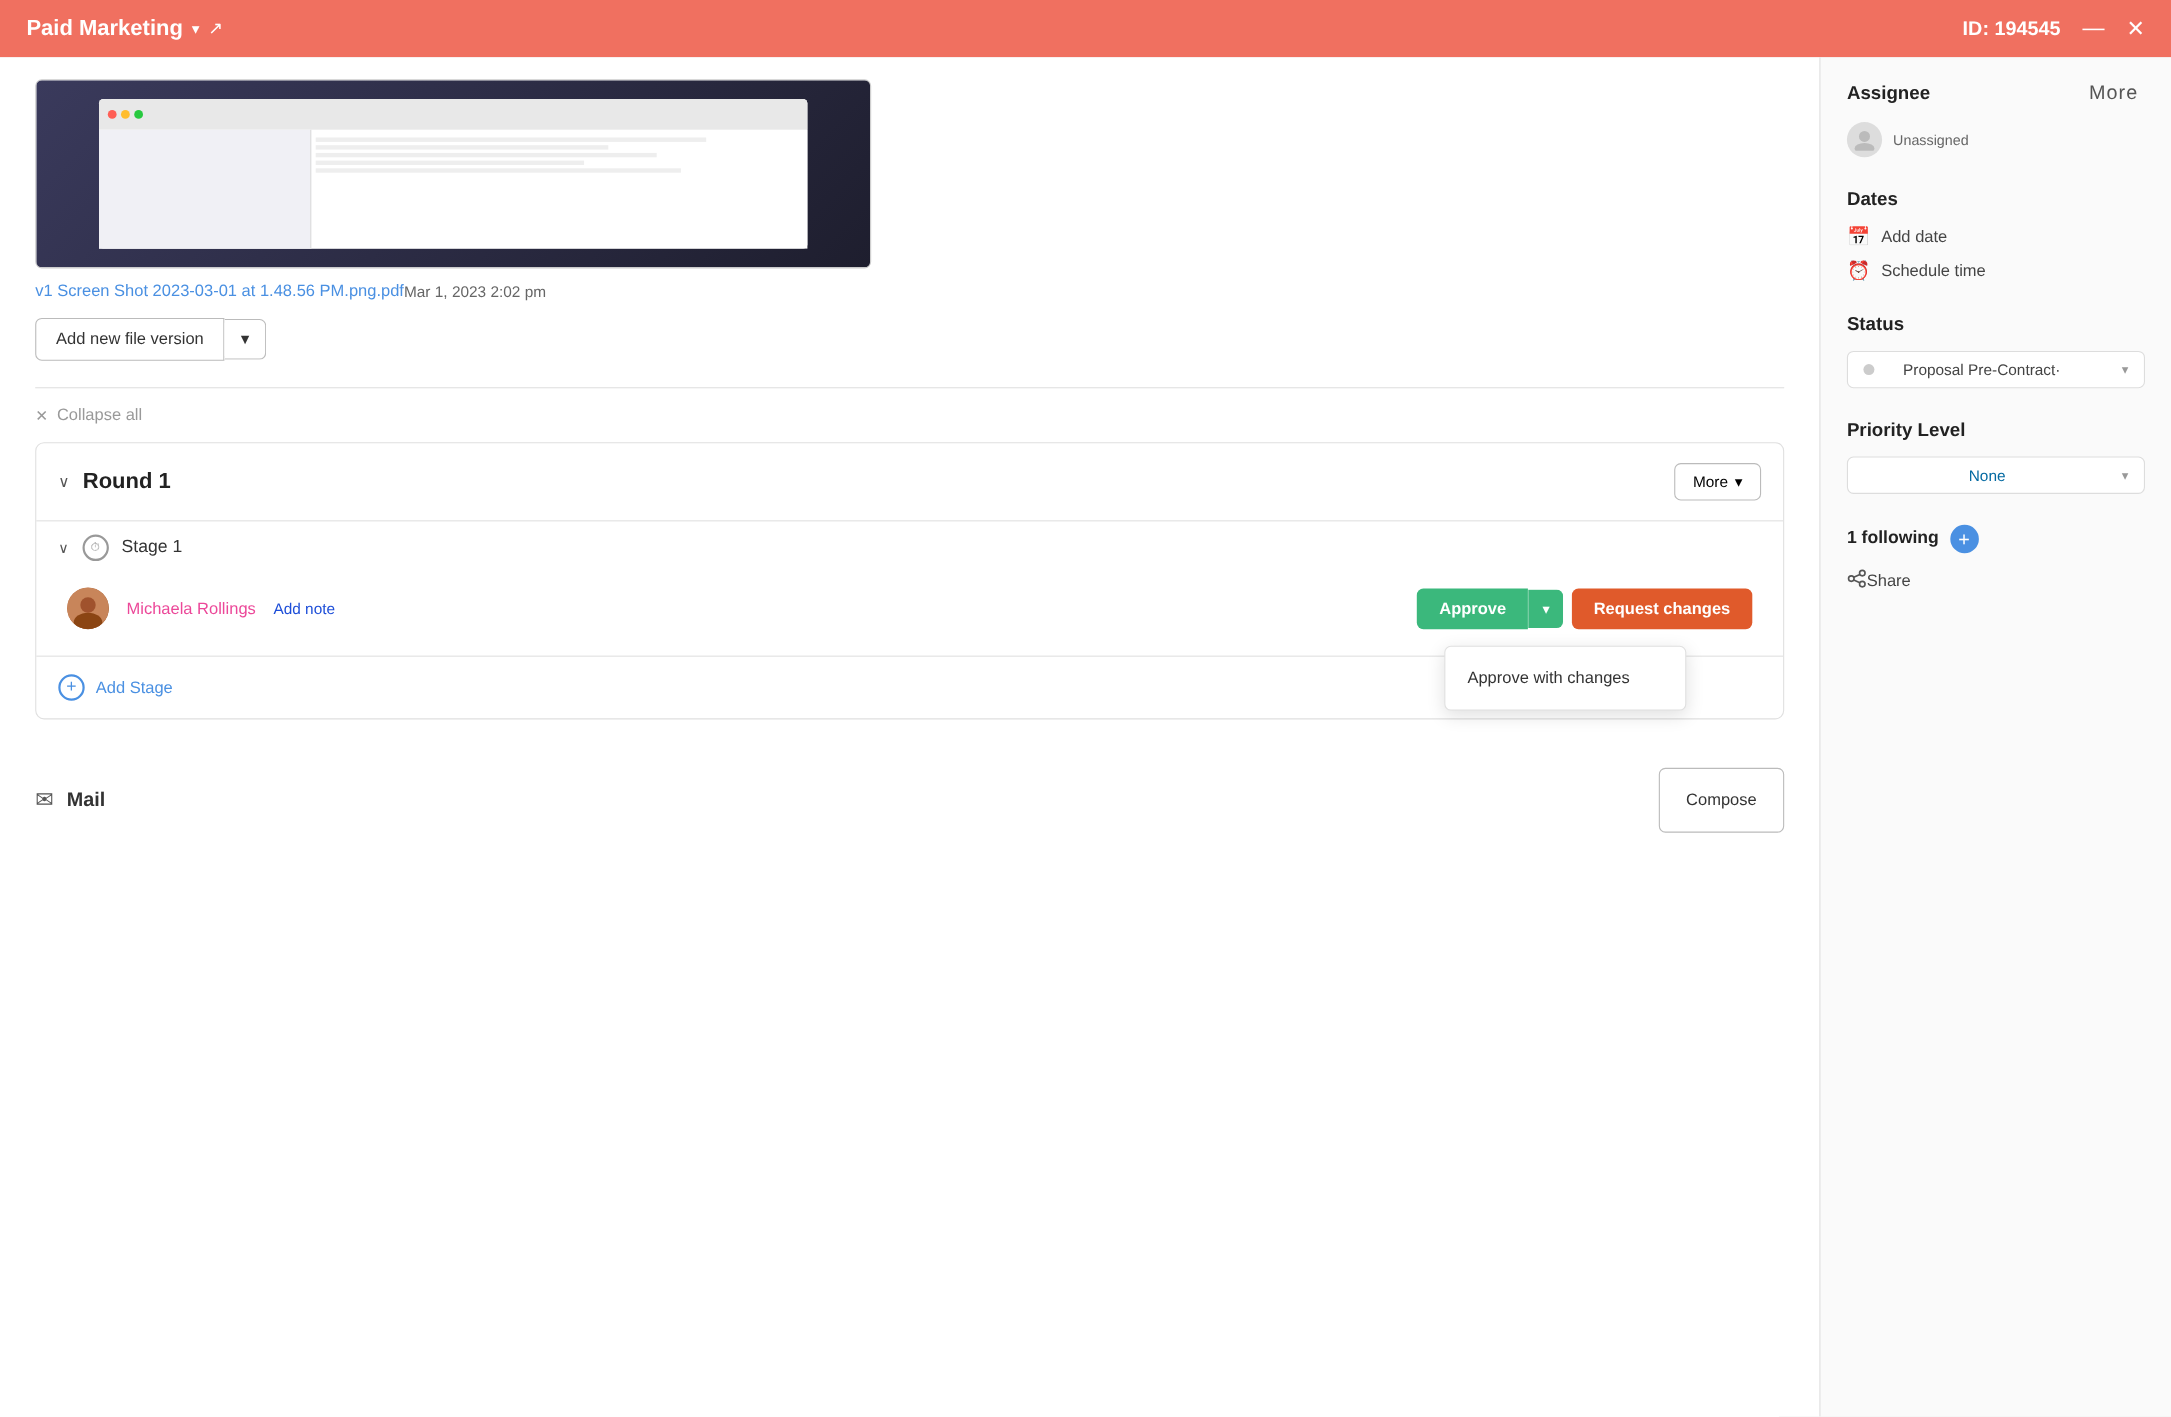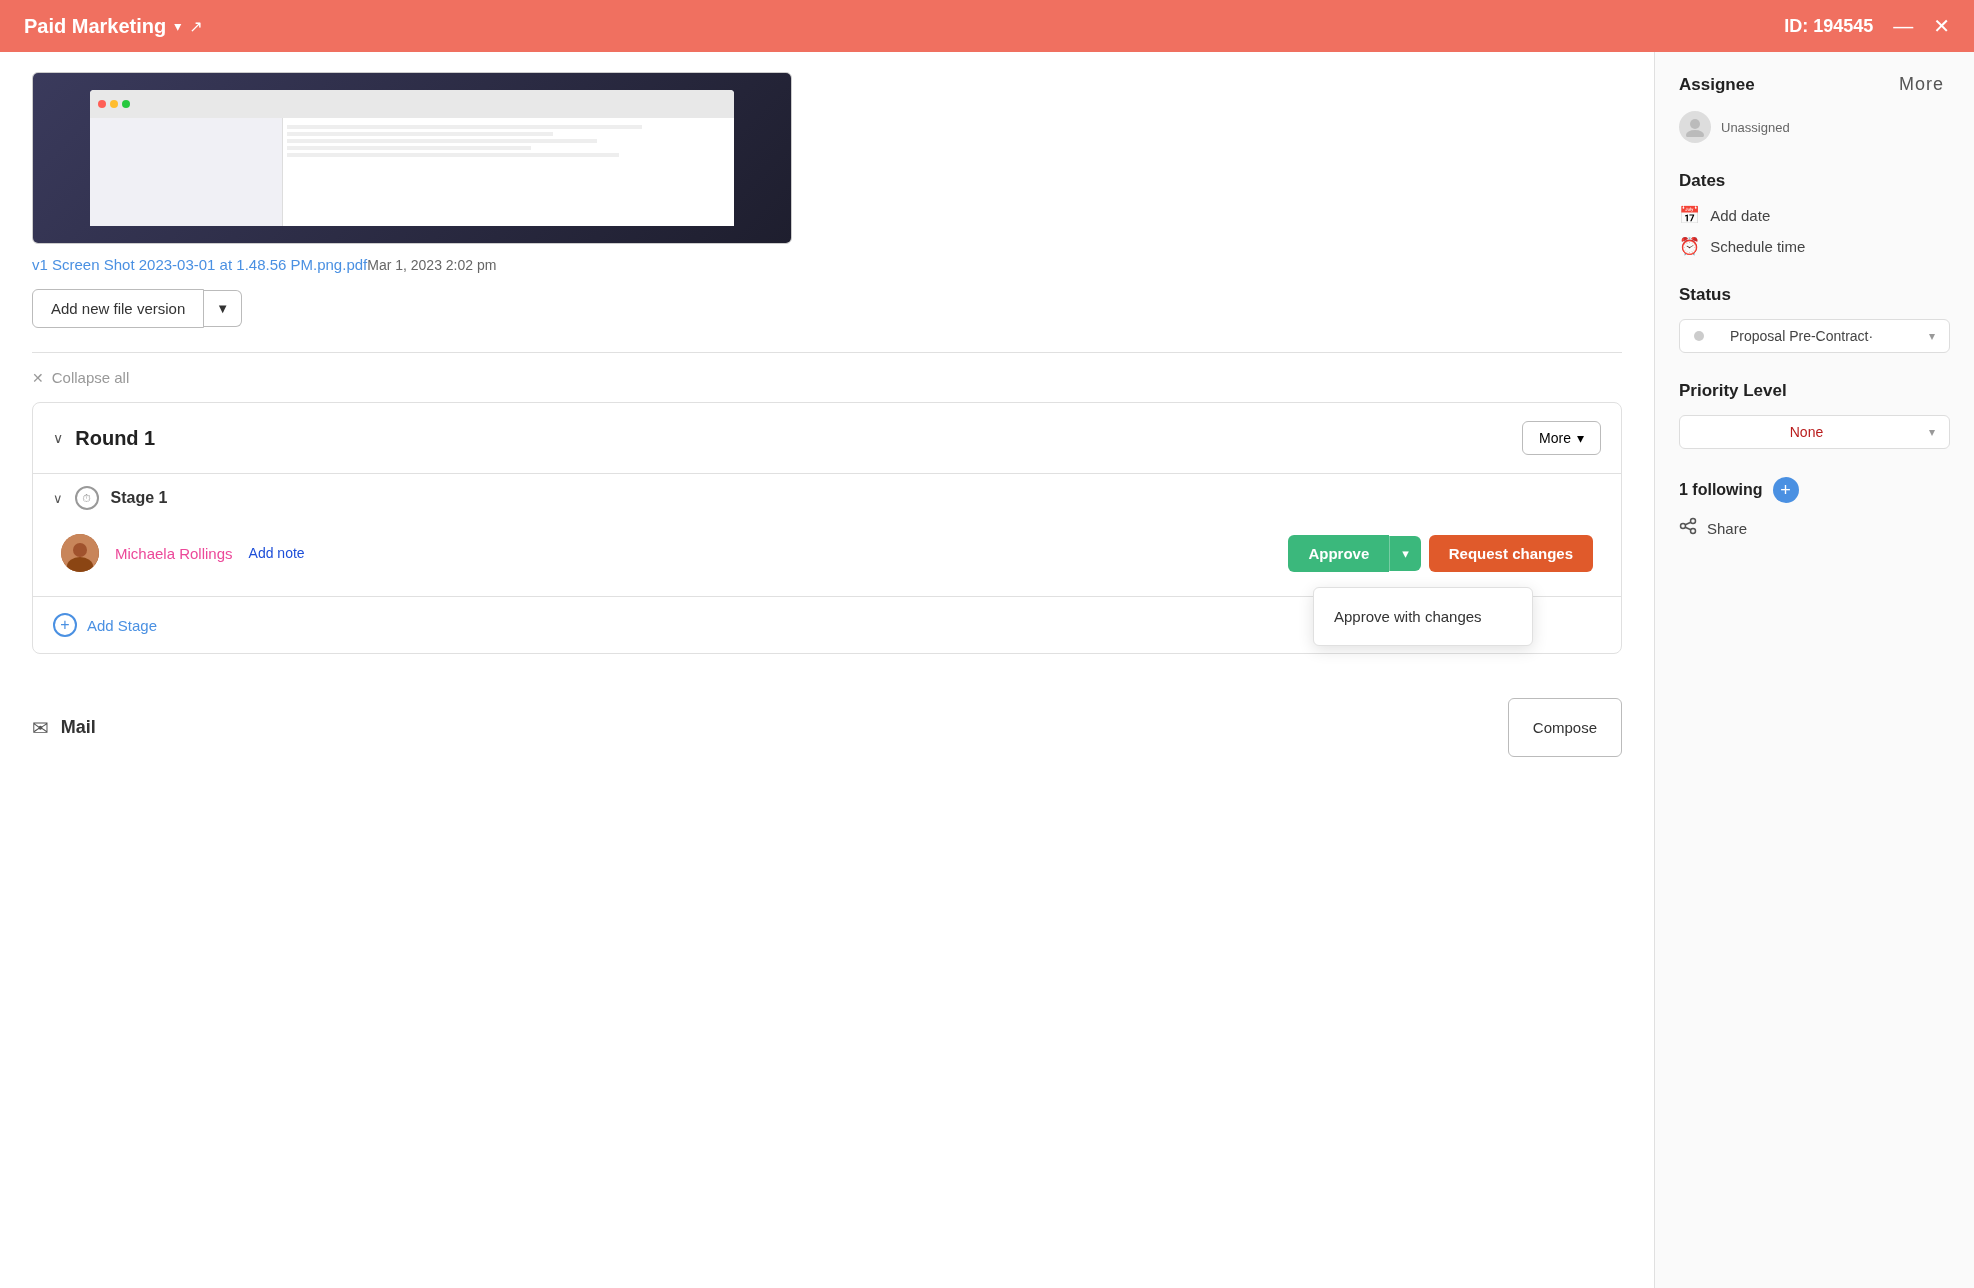--- a/index.html
+++ b/index.html
@@ -253,21 +253,21 @@
       border-radius: 50%;
       border: 2px solid #999;
       display: flex;
       align-items: center;
       justify-content: center;
       font-size: 11px;
       color: #999;
     }
     .stage-title {
       font-size: 16px;
-      font-weight: 700;
+      font-weight: 400;
       color: #333;
     }
 
     
     .reviewer-row {
       display: flex;
       align-items: center;
       gap: 16px;
       padding: 12px 8px;
       position: relative;
@@ -521,21 +521,21 @@
       border: 1.5px solid #ddd;
       border-radius: 6px;
       background: white;
       padding: 8px 14px;
       gap: 10px;
       cursor: pointer;
       width: 100%;
     }
     .priority-label {
       font-size: 14px;
-      color: #b91c1c;
+      color: #0369a1;
       flex: 1;
     }
     .priority-chevron {
       color: #999;
       font-size: 12px;
     }
 
     .following-row {
       display: flex;
       align-items: center;
@@ -556,21 +556,20 @@
       display: flex;
       align-items: center;
       justify-content: center;
       font-size: 18px;
       cursor: pointer;
       font-weight: 300;
     }
     .share-row {
       display: flex;
       align-items: center;
-      gap: 10px;
       cursor: pointer;
     }
     .share-icon {
       font-size: 18px;
       color: #555;
     }
     .share-label {
       font-size: 15px;
       color: #444;
     }

